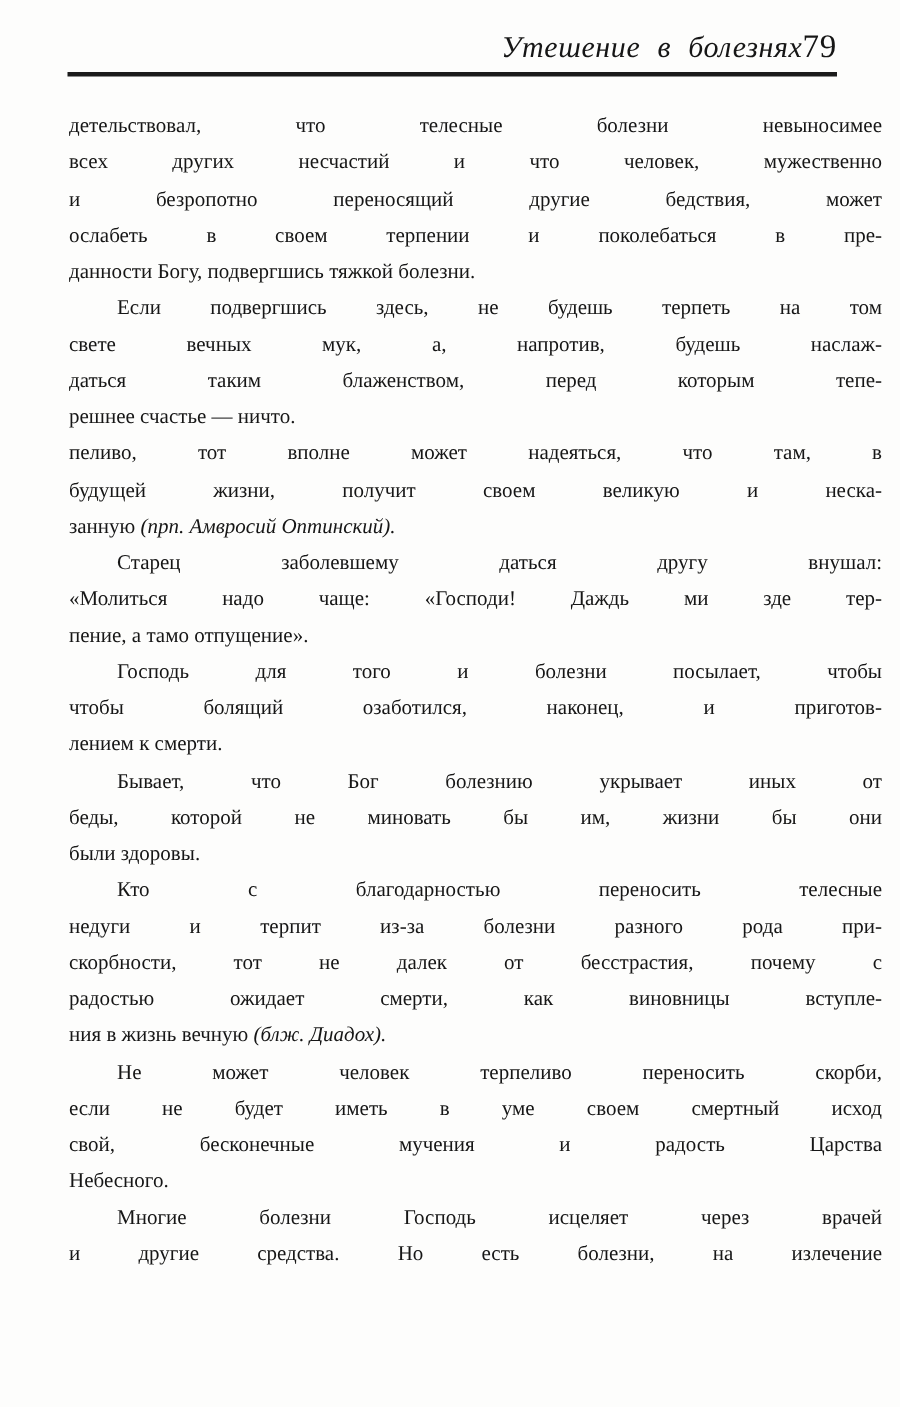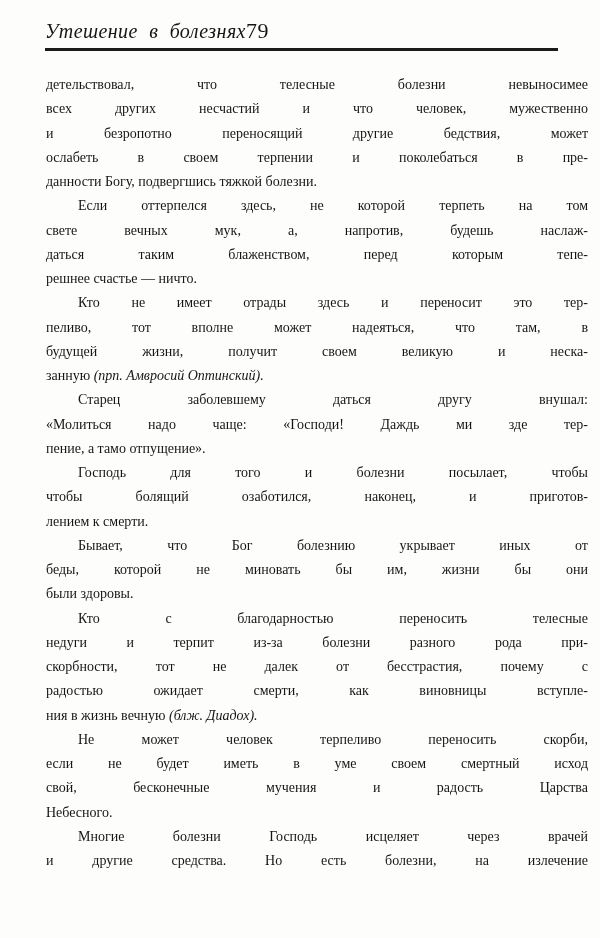--- a/index.html
+++ b/index.html
@@ -15,21 +15,21 @@
     color: #161616;
     font-family: "Liberation Serif", "DejaVu Serif", serif;
     overflow: hidden;
   }
   .running-header {
     position: absolute;
     left: 45px;
     top: 18px;
     width: 513px;
     display: flex;
-    justify-content: flex-start;
+    justify-content: flex-end;
     align-items: baseline;
   }
   .running-header .title {
     font-style: italic;
     font-size: 20px;
     word-spacing: 6px;
     letter-spacing: 0.4px;
   }
   .running-header .pagenum {
     font-size: 22px;
@@ -77,25 +77,24 @@
   </div>
 
   <div class="header-rule"></div>
 
   <div class="body-text">
       <div class="line"><span>детельствовал, что телесные болезни невыносимее</span></div>
       <div class="line"><span>всех других несчастий и что человек, мужественно</span></div>
       <div class="line"><span>и безропотно переносящий другие бедствия, может</span></div>
       <div class="line"><span>ослабеть в своем терпении и поколебаться в пре-</span></div>
       <div class="line last"><span>данности Богу, подвергшись тяжкой болезни.</span></div>
-      <div class="line indent"><span>Если оттерпелся здесь, не которой терпеть на том</span></div>
+      <div class="line indent"><span>Если подвергшись здесь, не будешь терпеть на том</span></div>
       <div class="line"><span>свете вечных мук, а, напротив, будешь наслаж-</span></div>
       <div class="line"><span>даться таким блаженством, перед которым тепе-</span></div>
       <div class="line last"><span>решнее счастье — ничто.</span></div>
-      <div class="line indent"><span>Кто не имеет отрады здесь и переносит это тер-</span></div>
       <div class="line"><span>пеливо, тот вполне может надеяться, что там, в</span></div>
       <div class="line"><span>будущей жизни, получит своем великую и неска-</span></div>
       <div class="line last"><span>занную </span><span class="it">(прп. Амвросий Оптинский).</span></div>
       <div class="line indent"><span>Старец заболевшему даться другу внушал:</span></div>
       <div class="line"><span>«Молиться надо чаще: «Господи! Даждь ми зде тер-</span></div>
       <div class="line last"><span>пение, а тамо отпущение».</span></div>
       <div class="line indent"><span>Господь для того и болезни посылает, чтобы</span></div>
       <div class="line"><span>чтобы болящий озаботился, наконец, и приготов-</span></div>
       <div class="line last"><span>лением к смерти.</span></div>
       <div class="line indent"><span>Бывает, что Бог болезнию укрывает иных от</span></div>

